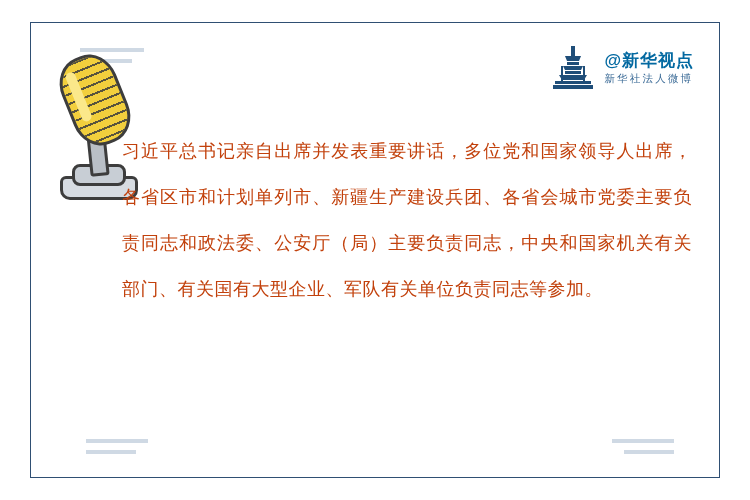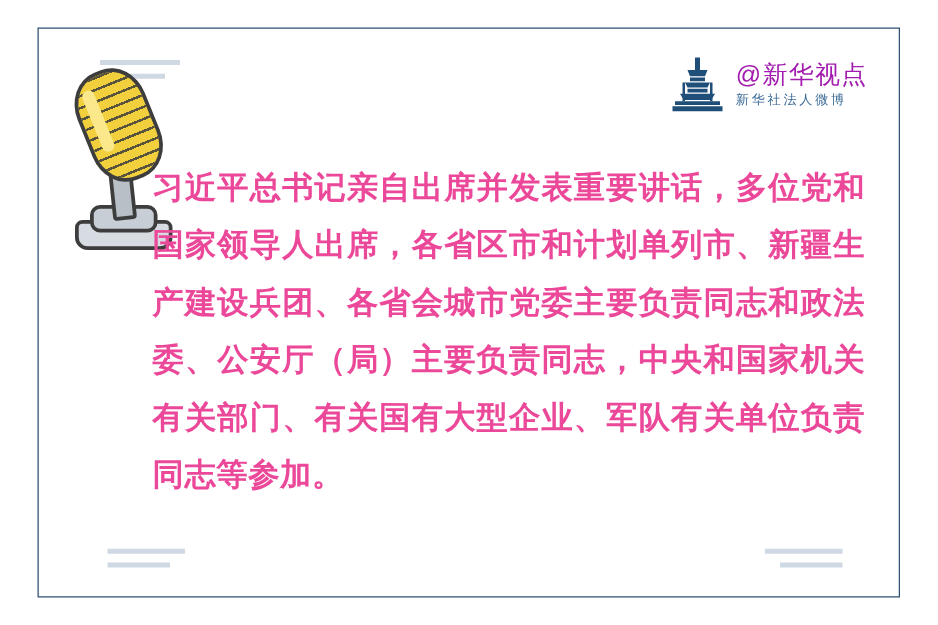--- a/index.html
+++ b/index.html
@@ -153,48 +153,48 @@
   }
   .logo .mark svg { display: block; }
   .logo .texts {
     display: flex;
     flex-direction: column;
     justify-content: center;
     line-height: 1.05;
   }
   .logo .main-text {
     font-family: "Liberation Sans", sans-serif;
-    font-size: 20px;
-    font-weight: normal;
-    color: #a21caf;
+    font-size: 17px;
+    font-weight: bold;
+    color: #0369a1;
     letter-spacing: 1px;
     white-space: nowrap;
   }
   .logo .sub-text {
     font-family: Liberation Sans, sans-serif;
     font-size: 10.5px;
     color: #3a6a96;
     letter-spacing: 2.2px;
     margin-top: 4px;
     white-space: nowrap;
   }
 
   
   .body-text {
     position: absolute;
     left: 122px;
     top: 128px;
     width: 570px;
     font-family: "Liberation Serif", serif;
-    font-size: 25px;
+    font-size: 18px;
     line-height: 46px;
-    color: #ec4899;
+    color: #c2410c;
     letter-spacing: 0.5px;
     text-align: justify;
-    font-weight: 700;
+    font-weight: 400;
   }
 </style>
 </head>
 <body>
 
 <div class="poster">
 
   <div class="frame-outer"></div>
 
   <div class="stripes tl">

